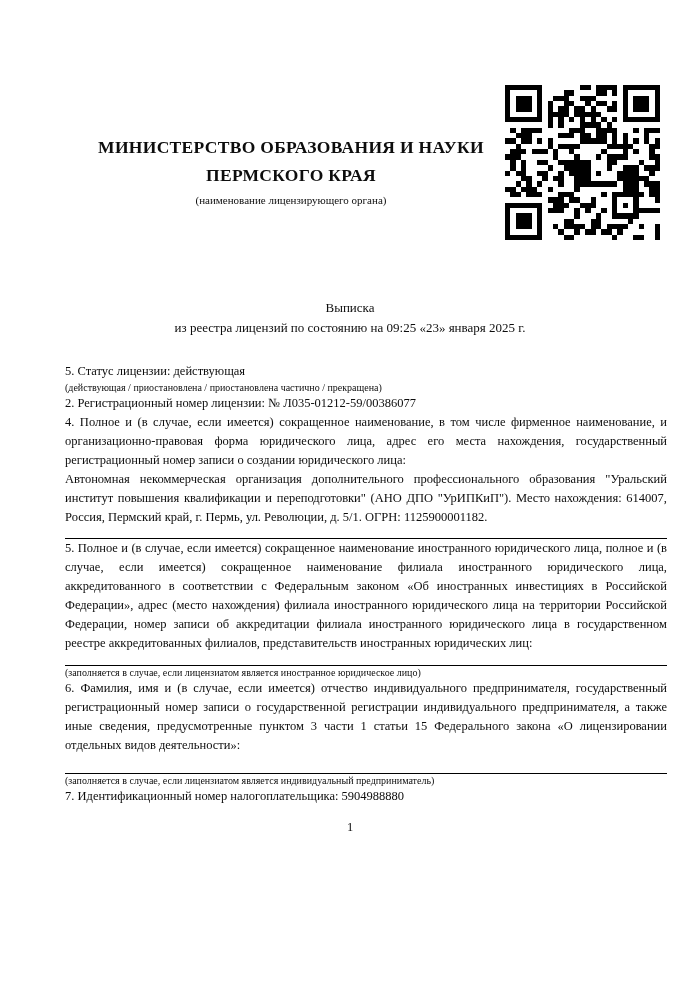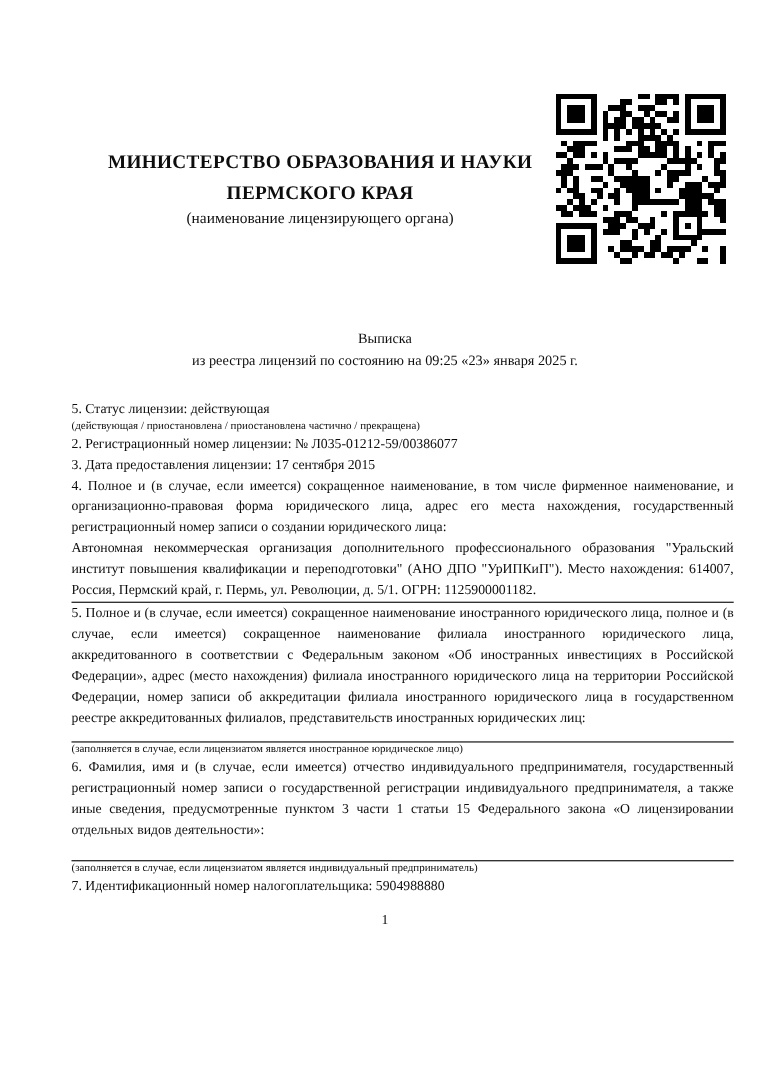--- a/index.html
+++ b/index.html
@@ -25,21 +25,21 @@
     padding-right:20px;
   }
   .ministry-line{
     font-weight:bold;
     font-size:17.5px;
     line-height:28px;
     letter-spacing:.3px;
     white-space:nowrap;
   }
   .header-note{
-    font-size:14px;
+    font-size:11px;
     line-height:12px;
     margin-top:5px;
   }
   .qr{
     flex:0 0 155px;
     width:155px;height:155px;
     background:#fff;
   }
   .qr svg{display:block;width:155px;height:155px;shape-rendering:crispEdges;}
   
@@ -56,21 +56,21 @@
     font-size:12.5px;
     line-height:19px;
   }
   .content p{margin:0;}
   .just{text-align:justify;}
   .note{
     font-size:10px;
     line-height:13px;
     text-align:left;
   }
-  .underlined{border-bottom:1.5px solid #000;padding-bottom:1px;}
+  .underlined{border-bottom:1.5px solid #000;padding-bottom:11px;}
   .rule{border-bottom:1.5px solid #000;height:12px;}
   .mt2{margin-top:2px;}
   .mt3{margin-top:3px;}
   .mt6{margin-top:6px;}
   .mt12{margin-top:12px;}
   .mt13{margin-top:13px;}
   .mt15{margin-top:15px;}
   .mt16{margin-top:16px;}
   .mt18{margin-top:18px;}
   .mt25{margin-top:25px;}
@@ -513,21 +513,20 @@
     <div>из реестра лицензий по состоянию на 09:25 «23» января 2025 г.</div>
   </div>
 
   <div class="content">
 
     <p>5. Статус лицензии: действующая</p>
     <p class="note mt2">(действующая / приостановлена / приостановлена частично / прекращена)</p>
 
     <p class="mt16">2. Регистрационный номер лицензии: № Л035-01212-59/00386077</p>
 
-    <p class="mt12">3. Дата предоставления лицензии: 17 сентября 2015</p>
 
     <p class="just mt13">4. Полное и (в случае, если имеется) сокращенное наименование, в том числе фирменное наименование, и организационно-правовая форма юридического лица, адрес его места нахождения, государственный регистрационный номер записи о создании юридического лица:</p>
     <p class="just underlined">Автономная некоммерческая организация дополнительного профессионального образования "Уральский институт повышения квалификации и переподготовки" (АНО ДПО "УрИПКиП"). Место нахождения: 614007, Россия, Пермский край, г. Пермь, ул. Революции, д. 5/1. ОГРН: 1125900001182.</p>
 
     <p class="just mt15">5. Полное и (в случае, если имеется) сокращенное наименование иностранного юридического лица, полное и (в случае, если имеется) сокращенное наименование филиала иностранного юридического лица, аккредитованного в соответствии с Федеральным законом «Об иностранных инвестициях в Российской Федерации», адрес (место нахождения) филиала иностранного юридического лица на территории Российской Федерации, номер записи об аккредитации филиала иностранного юридического лица в государственном реестре аккредитованных филиалов, представительств иностранных юридических лиц:</p>
     <div class="rule"></div>
     <p class="note mt3">(заполняется в случае, если лицензиатом является иностранное юридическое лицо)</p>
 
     <p class="just mt18">6. Фамилия, имя и (в случае, если имеется) отчество индивидуального предпринимателя, государственный регистрационный номер записи о государственной регистрации индивидуального предпринимателя, а также иные сведения, предусмотренные пунктом 3 части 1 статьи 15 Федерального закона «О лицензировании отдельных видов деятельности»:</p>
     <div class="rule mt6"></div>

